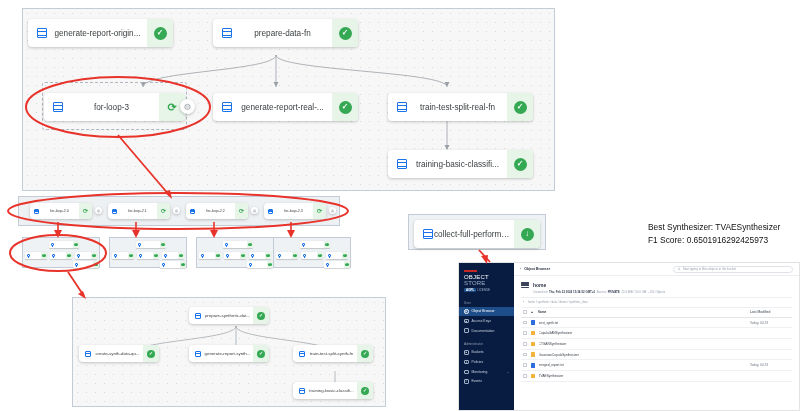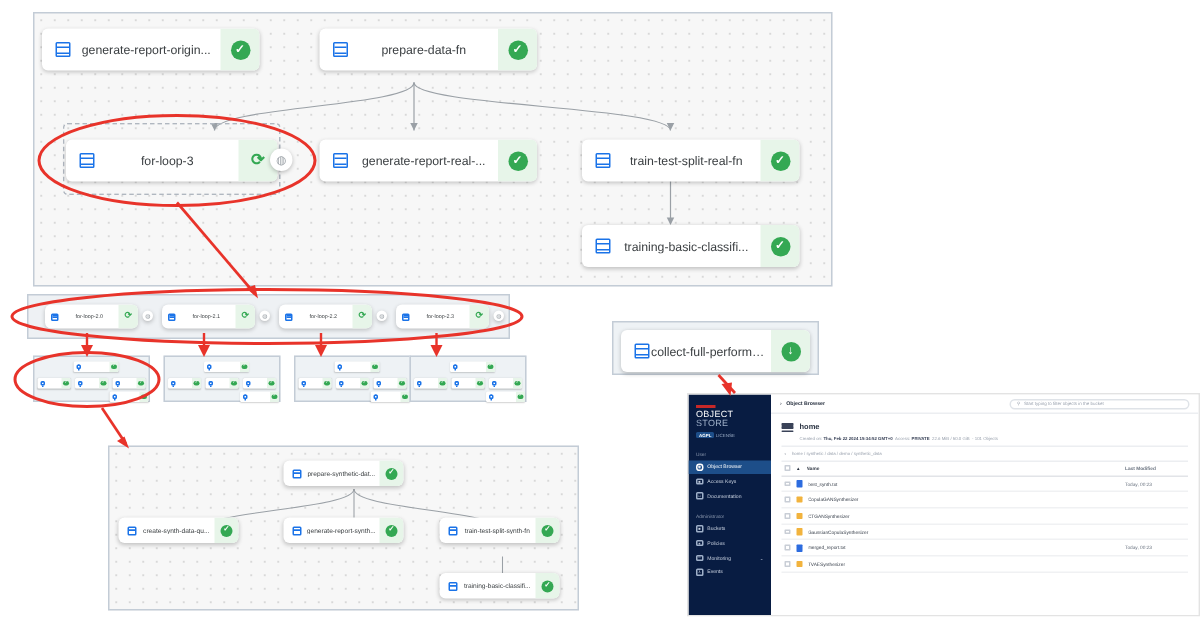--- a/index.html
+++ b/index.html
@@ -460,20 +460,22 @@
   <span class="nicon">
     <span class="gicon" style="width:10px;height:10px;"></span>
   </span>
   <span class="nlabel">collect-full-performan...</span>
   <span class="nstat">
     <span class="dlico" style="width:13px;height:13px;font-size:8px;">↓</span>
   </span>
 </div>
 
 <div class="textblk" style="left:648px; top:221px;">
+  <div>Best Synthesizer: TVAESynthesizer</div>
+  <div>F1 Score: 0.6501916292425973</div>
 </div>
 
 <div class="canvas" style="left:72px; top:297px; width:314px; height:110px;">
   <svg class="edges" width="314" height="110">
     <path d="M163,28 C163,42 60,42 60,56" fill="none" stroke="#9aa0a6" stroke-width="0.7"></path>
     <path d="M163,28 L163,56" fill="none" stroke="#9aa0a6" stroke-width="0.7"></path>
     <path d="M163,28 C163,42 262,42 262,56" fill="none" stroke="#9aa0a6" stroke-width="0.7"></path>
     <path d="M262,73 L262,92" fill="none" stroke="#9aa0a6" stroke-width="0.7"></path>
     <polygon points="60,56 58,52 62,52" fill="#9aa0a6"></polygon>
     <polygon points="163,56 161,52 165,52" fill="#9aa0a6"></polygon>

